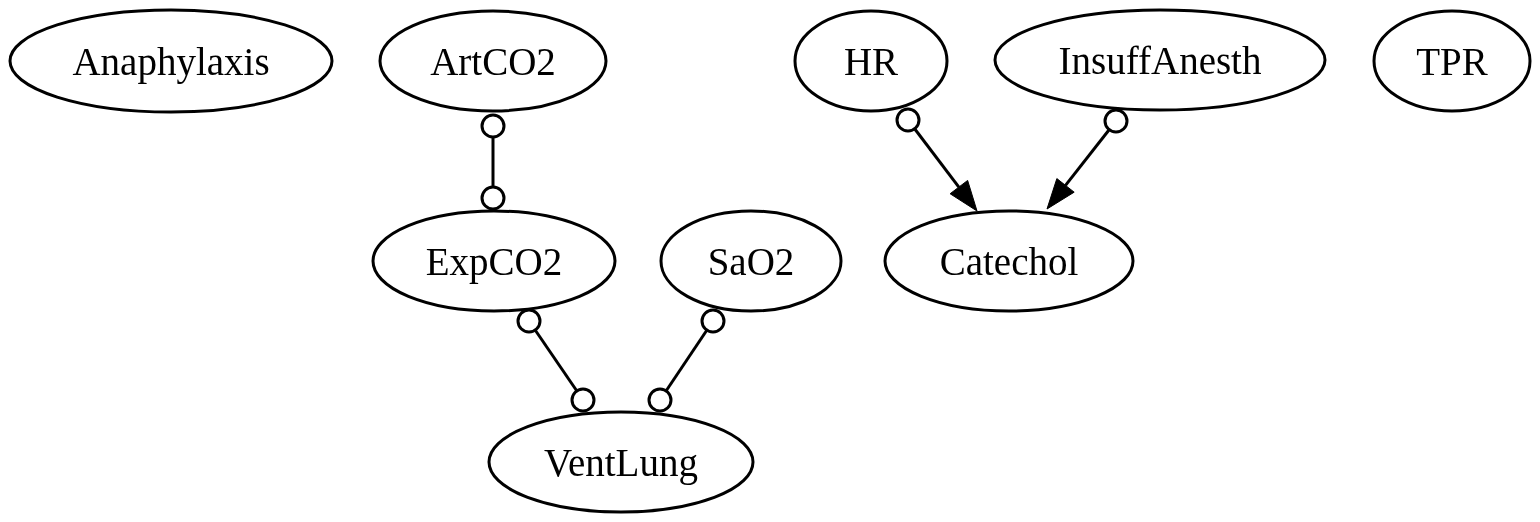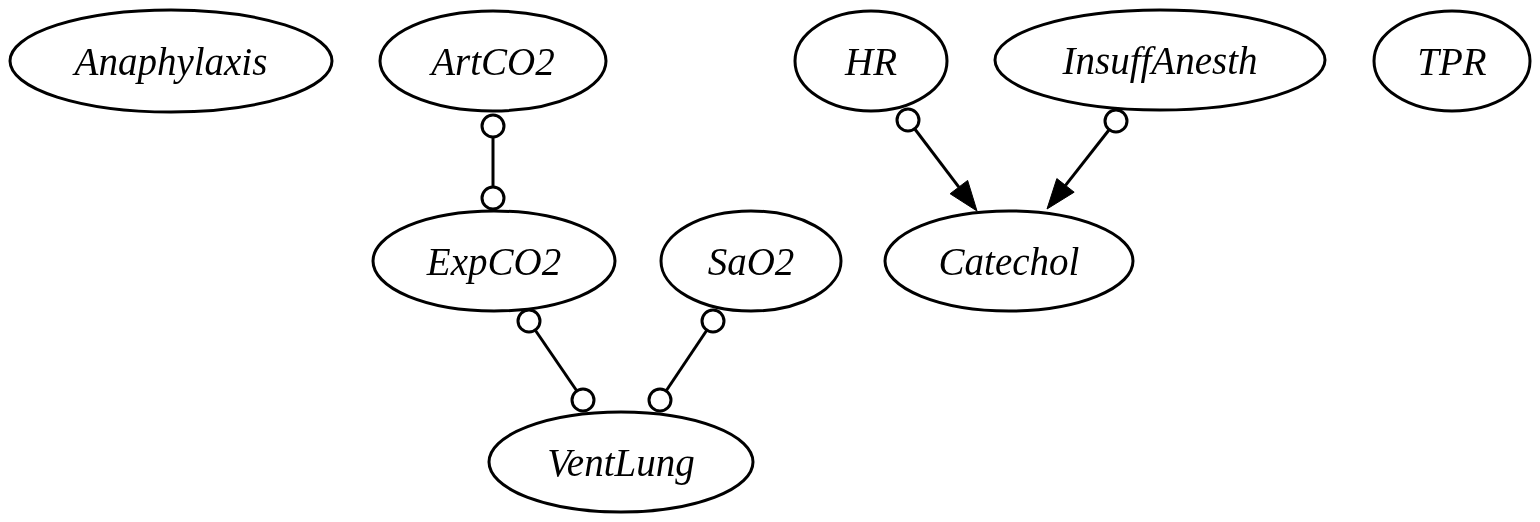--- a/index.html
+++ b/index.html
@@ -7,21 +7,20 @@
     padding: 0;
     background: #ffffff;
     font-family: "Liberation Serif", "DejaVu Serif", serif;
   }
   .canvas-wrap {
     width: 1540px;
     height: 522px;
     position: relative;
     background: #ffffff;
     overflow: hidden;
-    font-style: italic;
   }
   svg.graph {
     display: block;
   }
   svg.graph text {
     font-family: "Liberation Serif", "DejaVu Serif", serif;
     font-size: 39px;
     fill: #000000;
   }
 </style>

